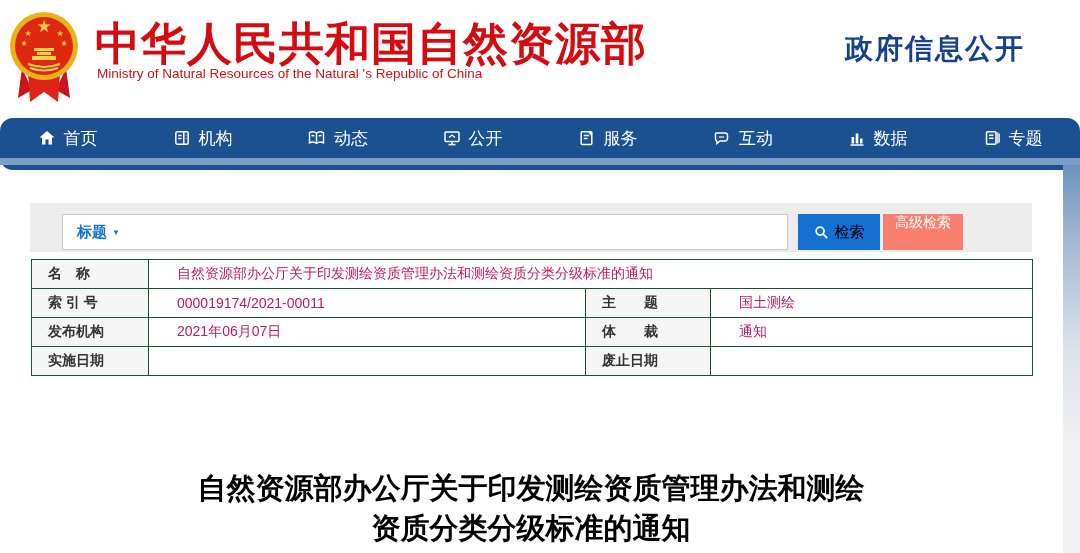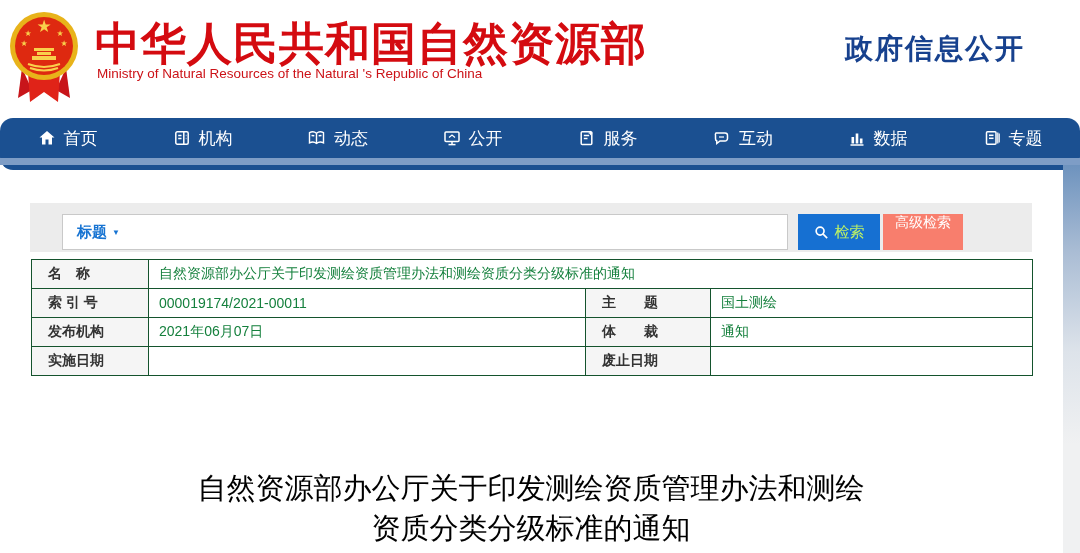--- a/index.html
+++ b/index.html
@@ -50,40 +50,40 @@
     display:flex; align-items:center; gap:5px; padding-left:14px; cursor:pointer;
     color:#1673d2; font-size:15px; font-weight:bold; white-space:nowrap;
   }
   .field-caret { font-size:8px; color:#1673d2; }
   .search-input {
     flex:1; height:100%; border:none; outline:none; font-size:14px; padding:0 10px;
     background:transparent; font-family:inherit;
   }
   .btn-search {
     position:absolute; left:768px; top:11px; width:82px; height:36px; background:#1670d2;
-    color:#bef264; font-size:15px; border:none; display:flex; align-items:center;
+    color:#000000; font-size:15px; border:none; display:flex; align-items:center;
     justify-content:center; gap:6px; cursor:pointer; font-family:inherit;
   }
   .btn-advanced {
     position:absolute; left:853px; top:11px; width:80px; height:36px; background:#f87e6d;
     color:#fff; font-size:14px; border:none; display:flex; align-items:flex-start;
     justify-content:center; cursor:pointer; font-family:inherit;
   }
   
   .doc-table {
     position:absolute; left:31px; top:259px; width:1001px;
     border-collapse:collapse; table-layout:fixed; font-size:14px;
   }
   .doc-table td { border:1px solid #14532d; height:29px; overflow:hidden; white-space:nowrap; }
   .doc-table td.lbl { background:#f5f5f5; font-weight:bold; padding-left:16px; color:#333; }
-  .doc-table td.val { background:#fff; padding-left:10px; color:#15803d;margin-left:25px; }
+  .doc-table td.val { background:#fff; padding-left:28px; color:#be185d;margin-left:25px; }
   
   .doc-title {
     position:absolute; left:0; top:468px; width:1062px; text-align:center;
-    font-size:29px; font-weight:normal; color:#000; line-height:40px;
+    font-size:29px; font-weight:bold; color:#000; line-height:40px;
   }
 </style>
 </head>
 <body>
 
 <div class="header">
   <svg class="emblem" viewBox="0 0 72 98">
     <path d="M14 62 L10 92 L24 84 Z" fill="#c8151a"></path>
     <path d="M58 62 L62 92 L48 84 Z" fill="#c8151a"></path>
     <path d="M20 66 L22 96 L36 86 L50 96 L52 66 Z" fill="#e02318"></path>

